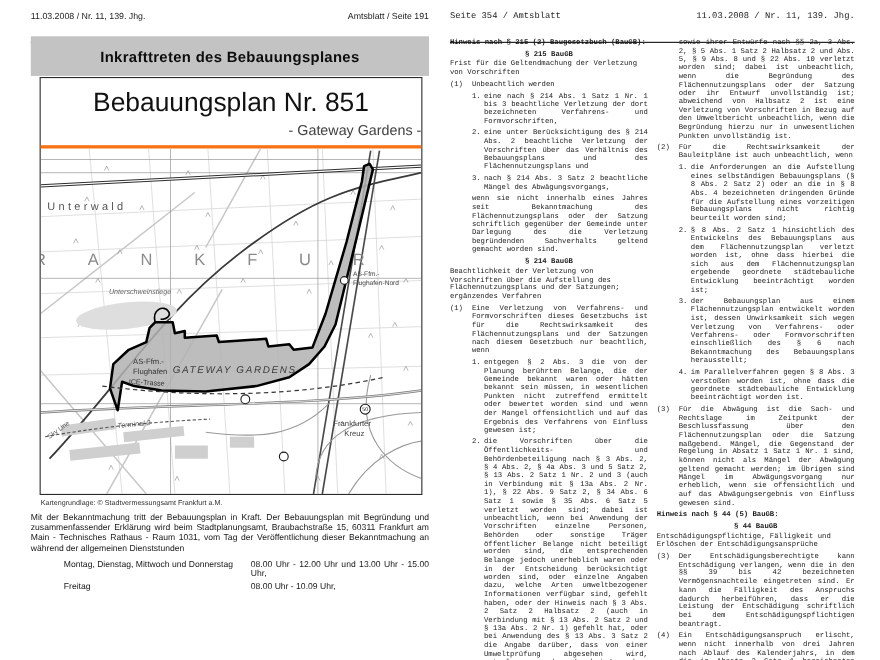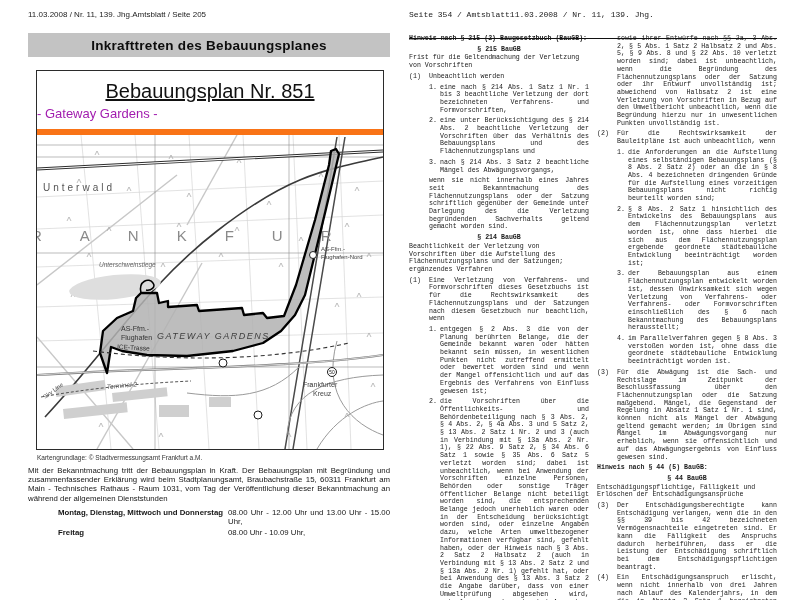--- a/index.html
+++ b/index.html
@@ -1,37 +1,37 @@
 <!DOCTYPE html>
 <html><head>
 <meta charset="utf-8">
 <style>
   html,body{margin:0;padding:0;}
   body{width:800px;height:600px;background:#ffffff;font-family:"Liberation Sans",sans-serif;color:#161616;position:relative;overflow:hidden;}
   .page{position:absolute;top:0;width:400px;height:600px;}
   #pageL{left:0;} #pageR{left:400px;font-family:Liberation Mono, monospace;}
 
   
-  .phead{position:absolute;top:10px;display:flex;justify-content:flex-start;font-size:8px;color:#222;border-bottom:1px solid #111;padding-bottom:19px;}
+  .phead{position:absolute;top:10px;display:flex;justify-content:space-between;font-size:8px;color:#222;border-bottom:1px solid #111;padding-bottom:19px;}
   #pageL .phead{left:28px;width:362px;}
   #pageR .phead{left:9px;width:368px;}
 
   
-  .titlebar{position:absolute;left:28px;top:33px;width:362px;height:24px;background:#c3c3c3;display:flex;align-items:center;justify-content:center;font-weight:bold;font-size:13.5px;letter-spacing:.3px;color:#0d0d0d;}
+  .titlebar{position:absolute;left:28px;top:33px;width:362px;height:36px;background:#c3c3c3;display:flex;align-items:center;justify-content:center;font-weight:bold;font-size:13.5px;letter-spacing:.3px;color:#0d0d0d;}
   .planbox{position:absolute;left:36px;top:70px;width:346px;height:378px;border:1.4px solid #2b2b2b;background:#fff;}
-  .plantitle{text-align:center;font-size:20px;margin-top:9px;color:#111;text-decoration:underline;}
-  .plansub{text-align:left;font-size:13px;margin-top:3px;color:#a21caf;}
-  .mapwrap{position:absolute;left:0;bottom:0;width:346px;height:314px;border-top:6px solid #f97316;overflow:hidden;}
+  .plantitle{text-align:center;font-size:24px;margin-top:9px;color:#111;}
+  .plansub{text-align:right;font-size:13px;margin-top:3px;color:#404040;}
+  .mapwrap{position:absolute;left:0;bottom:0;width:346px;height:314px;border-top:3px solid #f97316;overflow:hidden;}
   .caption{position:absolute;left:37px;top:454px;font-size:6.5px;color:#333;}
   .flowL{position:absolute;left:28px;top:466px;width:362px;font-size:7.8px;line-height:1.18;text-align:justify;}
   .flowL .para{margin-bottom:5px;}
   .signblk{text-align:right;margin-bottom:5px;}
   .signblk .inner{display:inline-block;text-align:left;}
   .hours{margin-left:30px;margin-bottom:5px;display:flex;}
-  .hours .days{flex:0 0 170px;font-weight:bold;}
+  .hours .days{flex:0 0 170px;}
   .hours .times{flex:1;}
 
   
   .col{position:absolute;top:35px;width:180px;font-size:6.6px;line-height:1.17;text-align:justify;color:#1a1a1a;}
   #col1{left:9px;} #col2{left:197px;}
   .col .h1{font-weight:bold;margin-bottom:3px;text-align:left;}
   .col .hc{font-weight:bold;text-align:center;margin:3px 0 1px 0;}
   .col .sub{margin-bottom:3px;text-align:left;}
   .hang{display:flex;margin-bottom:3px;}
   .hang .n{flex:0 0 20px;}
@@ -42,21 +42,21 @@
   .sigR{margin-left:70px;text-align:center;margin-top:4px;}
 
   svg text{font-family:"Liberation Sans",sans-serif;}
 </style>
 </head>
 <body>
 
 <div class="page" id="pageL">
   <div class="phead">
     <span>11.03.2008 / Nr. 11, 139. Jhg.</span>
-    <span>Amtsblatt / Seite 205</span>
+    <span>Amtsblatt / Seite 191</span>
   </div>
 
   <div class="titlebar">Inkrafttreten des Bebauungsplanes</div>
 
   <div class="planbox">
     <div class="plantitle">Bebauungsplan Nr. 851</div>
     <div class="plansub">- Gateway Gardens -</div>
 
     <div class="mapwrap">
       <svg width="346" height="314" viewBox="0 0 346 314">

